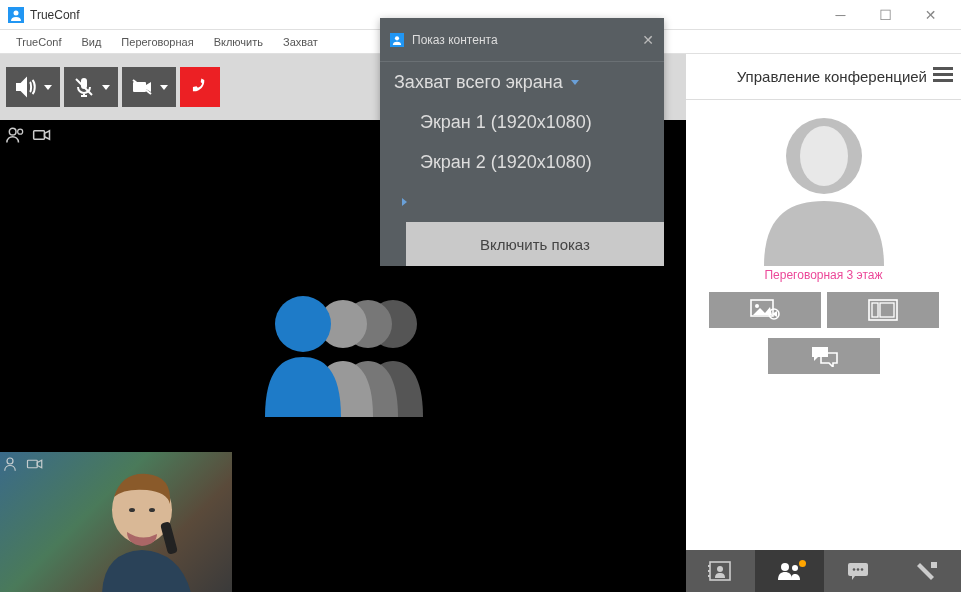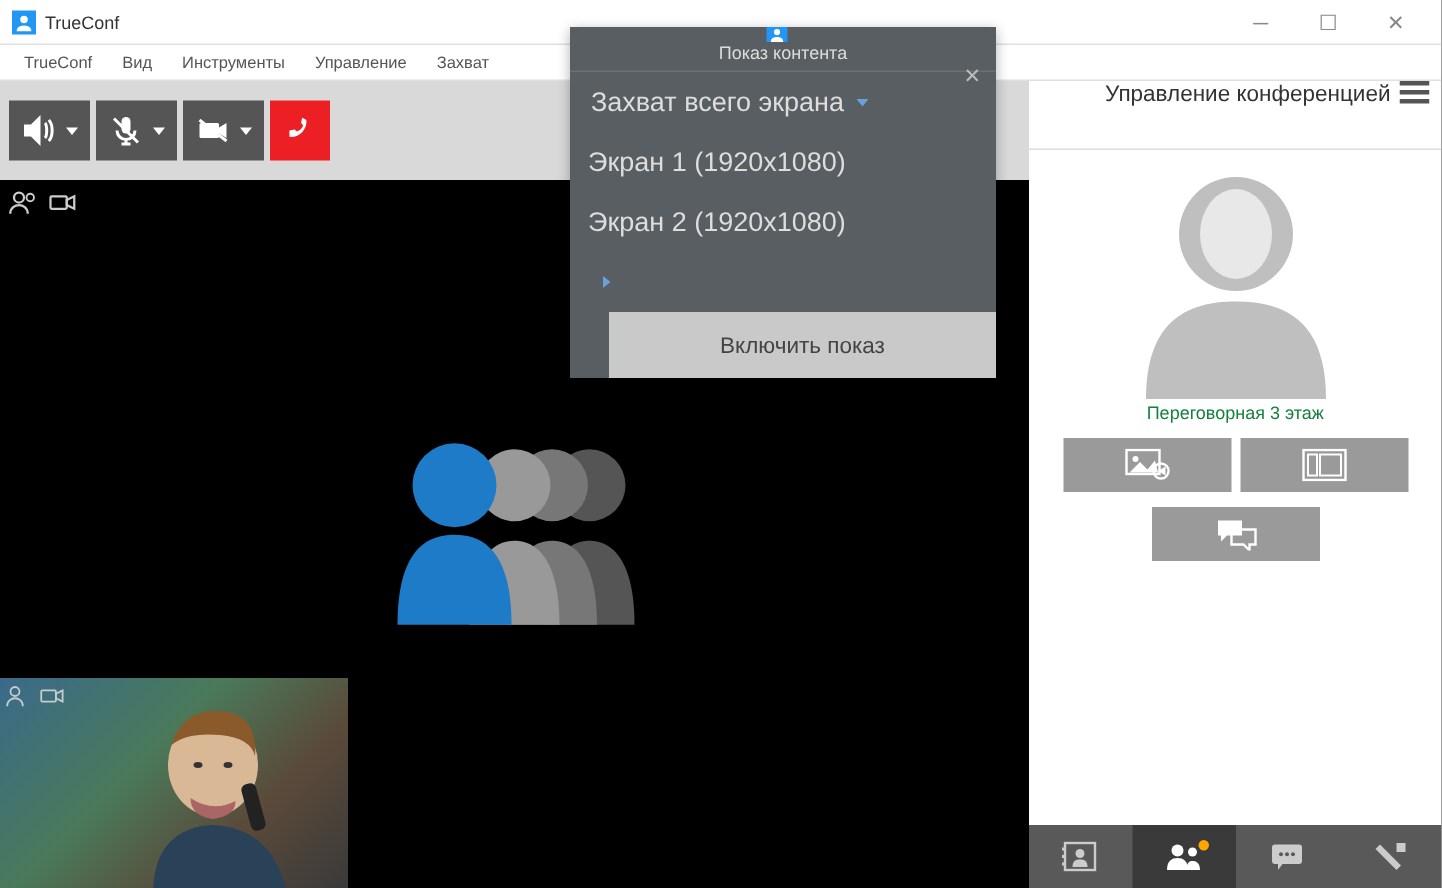--- a/index.html
+++ b/index.html
@@ -29,45 +29,45 @@
 .small-icons svg { width: 20px; height: 18px; }
 
 .group-icon { position: absolute; top: 50%; left: 50%; transform: translate(-50%, -50%); }
 
 .self-view { position: absolute; bottom: 0; left: 0; width: 232px; height: 140px; background: linear-gradient(135deg, #3a6a8a 0%, #4a7a5a 40%, #5a4a3a 70%, #3a3a3a 100%); }
 .self-view .small-icons2 { position: absolute; top: 4px; left: 4px; display: flex; gap: 4px; }
 .self-view .small-icons2 svg { width: 18px; height: 16px; opacity: 0.85; }
 .self-view .person { position: absolute; right: 20px; top: 10px; }
 
 .sidebar { width: 275px; background: #fff; display: flex; flex-direction: column; }
-.sidebar-header { height: 46px; display: flex; align-items: flex-start; justify-content: flex-end; padding: 0 8px; border-bottom: 1px solid #ddd; }
+.sidebar-header { height: 46px; display: flex; align-items: center; justify-content: flex-end; padding: 0 8px; border-bottom: 1px solid #ddd; }
 .sidebar-header .htext { font-size: 15px; color: #333; }
 .sidebar-header .menu-icon { margin-left: 6px; cursor: pointer; }
 
 .participant-area { flex: 1; display: flex; flex-direction: column; align-items: center; padding-top: 6px; }
 .avatar-circle { width: 130px; height: 160px; }
-.participant-name { font-size: 12px; color: #15803d; margin-top: 2px; }
+.participant-name { font-size: 12px; color: #ec4899; margin-top: 2px; }
 
 .action-row { display: flex; gap: 6px; margin-top: 10px; }
 .action-btn { width: 112px; height: 36px; background: #9a9a9a; display: flex; align-items: center; justify-content: center; cursor: pointer; }
 .action-btn svg { width: 30px; height: 22px; }
 .action-row.single { justify-content: center; }
 
 .bottom-tabs { height: 42px; background: #595959; display: flex; margin-top: auto; }
 .bottom-tabs .btab { flex: 1; display: flex; align-items: center; justify-content: center; cursor: pointer; position: relative; }
 .bottom-tabs .btab.active { background: #3a3a3a; }
 .bottom-tabs .btab svg { width: 26px; height: 22px; }
 .bottom-tabs .dot { position: absolute; width: 7px; height: 7px; background: orange; border-radius: 50%; top: 10px; right: 18px; }
 
 .popup { position: absolute; top: 18px; left: 380px; width: 284px; background: #585e62; color: #ddd; z-index: 100; box-shadow: 0 2px 8px rgba(0,0,0,0.3); }
-.popup-title { height: 30px; background: #585e62; display: flex; align-items: center; padding: 0 10px; font-size: 12px; border-bottom: 1px solid #6a7074; flex-direction: column; }
+.popup-title { height: 44px; background: #585e62; display: flex; align-items: center; padding: 0 10px; font-size: 12px; border-bottom: 1px solid #6a7074; }
 .popup-title .logo2 { width: 14px; height: 14px; background: #2196f3; margin-right: 8px; display: flex; align-items: center; justify-content: center; }
 .popup-title .close { margin-left: auto; cursor: pointer; color: #bbb; font-size: 14px; }
 .popup-item { height: 40px; display: flex; align-items: center; padding: 0 14px; font-size: 18px; cursor: pointer; }
-.popup-item.sub { padding-left: 12px; }
+.popup-item.sub { padding-left: 40px; }
 .popup-item .arrow-down { width: 0; height: 0; border-left: 4px solid transparent; border-right: 4px solid transparent; border-top: 5px solid #6aa0d8; margin-left: 8px; }
 .popup-item .arrow-right { width: 0; height: 0; border-top: 4px solid transparent; border-bottom: 4px solid transparent; border-left: 5px solid #6aa0d8; margin-left: 8px; }
 .popup-action { height: 44px; background: #c9c9c9; color: #444; display: flex; align-items: center; justify-content: center; font-size: 15px; cursor: pointer; margin-left: 26px; }
 </style>
 </head>
 <body>
 
 <div class="titlebar">
   <div class="logo">
     <svg viewBox="0 0 12 12">
@@ -79,22 +79,22 @@
   <div class="window-controls">
     <div class="wc">─</div>
     <div class="wc">☐</div>
     <div class="wc">✕</div>
   </div>
 </div>
 
 <div class="menubar">
   <div class="menuitem">TrueConf</div>
   <div class="menuitem">Вид</div>
-  <div class="menuitem">Инструменты</div>
-  <div class="menuitem">Управление</div>
+  <div class="menuitem">Переговорная</div>
+  <div class="menuitem">Включить</div>
   <div class="menuitem">Захват</div>
 </div>
 
 <div class="body-area">
   <div class="main-area">
     <div class="toolbar">
       <div class="tbtn">
         <svg viewBox="0 0 24 24">
             <path d="M3 9v6h4l5 5V4L7 9H3z M16 7c1.5 1.5 1.5 8.5 0 10 M18.5 5c3 3 3 11 0 14" fill="none" stroke="#fff" stroke-width="2"></path>
             <path d="M3 9v6h4l5 5V4L7 9H3z" fill="#fff"></path>

